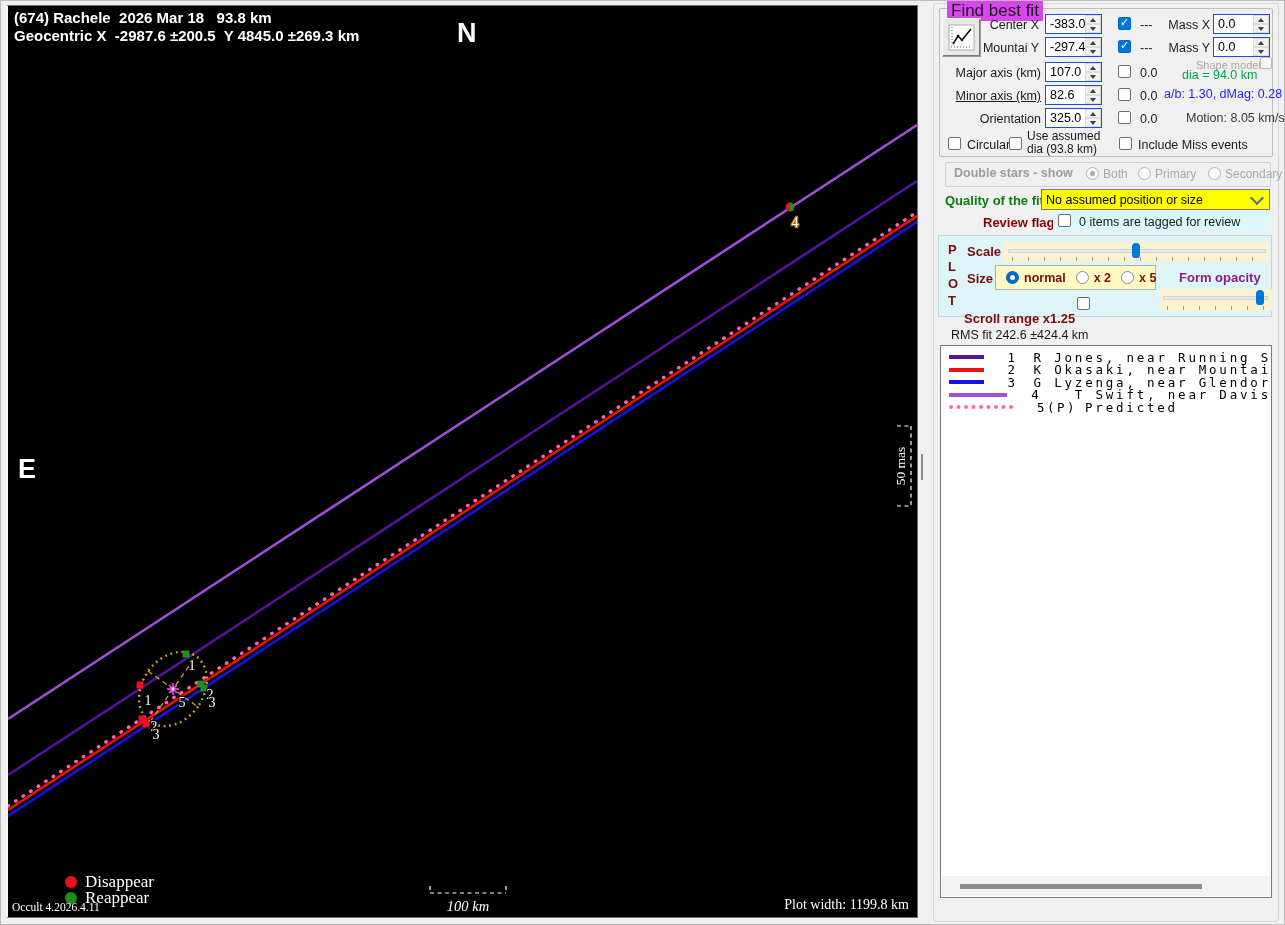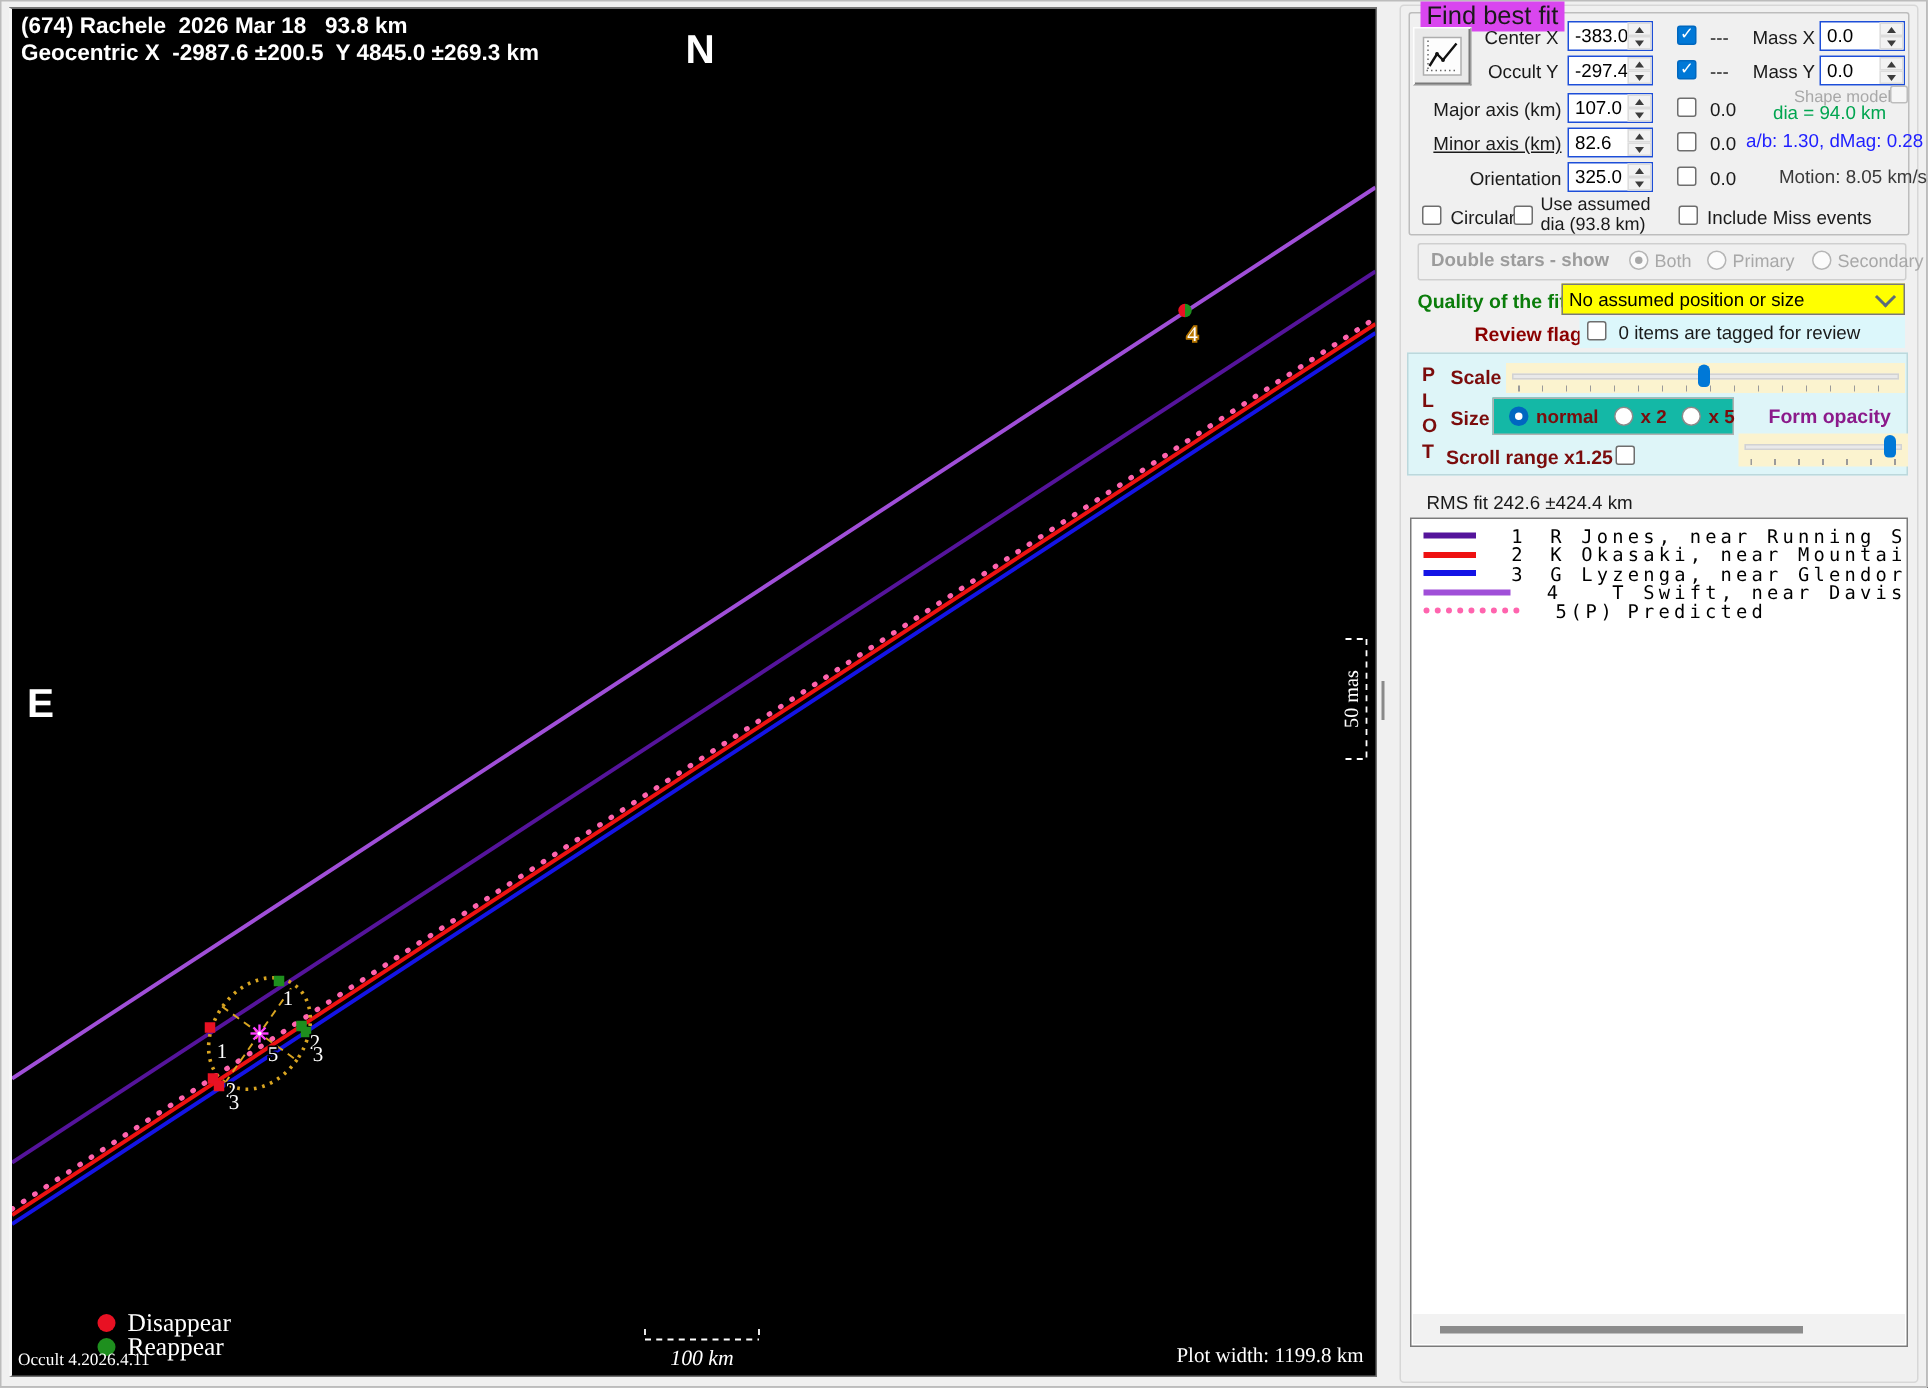--- a/index.html
+++ b/index.html
@@ -57,21 +57,21 @@
   .rvstrip{position:absolute;background:#dcf7fb;}
   .plotbox{position:absolute;background:#def5f8;border:1px solid #bcd8dc;box-sizing:border-box;}
   .maroon{color:#7b0c0c;font-weight:bold;font-size:13px;}
   .purple{color:#8b1a8b;font-weight:bold;font-size:13px;}
   .pletters{position:absolute;width:12px;color:#7b0c0c;font-weight:bold;font-size:13px;line-height:17px;word-break:break-all;}
   .slider{position:absolute;background:#fbf3cf;}
   .groove{position:absolute;left:4px;right:4px;top:7px;height:4px;background:#e9e9e9;border:1px solid #d2d2d2;box-sizing:border-box;}
   .thumb{position:absolute;top:1px;width:8px;height:15px;background:#0078d7;border-radius:4px 4px 3px 3px;}
   .ticks{position:absolute;left:8px;right:8px;bottom:1px;height:4px;
          background:repeating-linear-gradient(90deg,#9a9a9a 0 1px,transparent 1px 16px);}
-  .szgroup{position:absolute;background:#14b8a6;border:1px solid #b0b0b0;display:flex;align-items:center;box-sizing:border-box;}
+  .szgroup{position:absolute;background:#fef9c3;border:1px solid #b0b0b0;display:flex;align-items:center;box-sizing:border-box;}
   .szgroup .radio{position:relative;flex:none;margin-left:10px;}
   .szgroup span.szlbl{color:#7b0c0c;font-weight:bold;font-size:12.5px;margin-left:5px;white-space:nowrap;}
   .listbox{position:absolute;left:939px;top:344px;width:332px;height:553px;background:#fff;
            border:1px solid #7a7a7a;box-sizing:border-box;overflow:hidden;padding-top:5px;}
   .lrow{display:flex;align-items:center;height:12.5px;}
   .sw{width:64px;margin-left:8px;border-top:4px solid #000;}
   .swdots{border-top-style:dotted;}
   .lnum{width:48px;margin-left:24px;font-family:"DejaVu Sans Mono",monospace;font-size:12.5px;letter-spacing:2.5px;color:#000;}
   .lname{font-family:"DejaVu Sans Mono",monospace;font-size:12.5px;letter-spacing:2.8px;color:#000;white-space:nowrap;}
   .hscroll{position:absolute;left:1px;right:1px;bottom:1px;height:20px;background:#f2f2f2;}
@@ -190,21 +190,21 @@
     <span class="spin-btns">
         <span class="sb">
           <span class="tu"></span>
         </span>
         <span class="sb">
           <span class="td"></span>
         </span>
       </span>
   </div>
 
-  <div class="lbl r" style="left:975px;top:40px;width:63px;">Occult Y</div>
+  <div class="lbl r" style="left:975px;top:40px;width:63px;">Mountai Y</div>
   <div class="spin" style="left:1044px;top:36px;width:57px;">
     <span class="spin-val">-297.4</span>
     <span class="spin-btns">
         <span class="sb">
           <span class="tu"></span>
         </span>
         <span class="sb">
           <span class="td"></span>
         </span>
       </span>
@@ -312,21 +312,21 @@
   <div class="lbl maroon" style="left:966px;top:270px;">Size</div>
   <div class="szgroup" style="left:994px;top:264px;width:161px;height:25px;">
     <span class="radio sel"></span>
     <span class="szlbl">normal</span>
     <span class="radio"></span>
     <span class="szlbl">x 2</span>
     <span class="radio"></span>
     <span class="szlbl">x 5</span>
   </div>
   <div class="lbl purple" style="left:1178px;top:269px;">Form opacity</div>
-  <div class="lbl maroon" style="left:963px;top:296px;">Scroll range x1.25</div>
+  <div class="lbl maroon" style="left:963px;top:310px;">Scroll range x1.25</div>
   <span class="cb" style="left:1076px;top:296px;background:#fff;"></span>
   <div class="slider" style="left:1158px;top:288px;width:113px;height:22px;">
     <div class="groove"></div>
     <div class="ticks"></div>
     <div class="thumb" style="left:97px;"></div>
   </div>
 
   <div class="lbl" style="left:950px;top:327px;">RMS fit 242.6 ±424.4 km</div>
   <div class="listbox">
     <div class="lrow">

